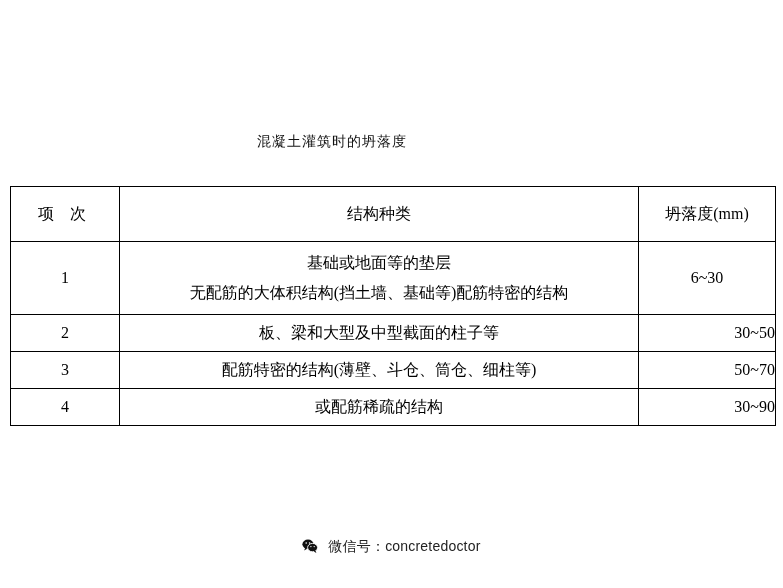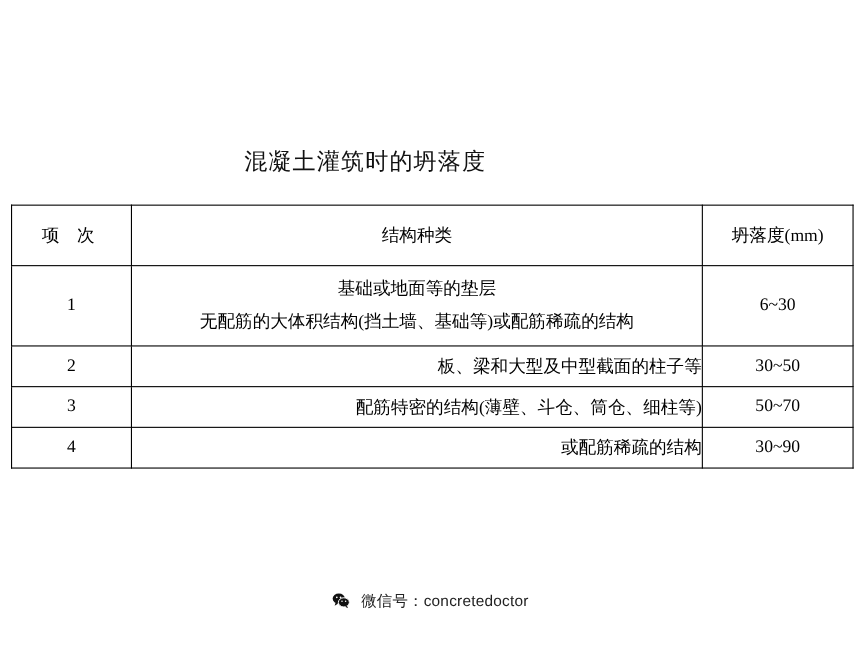--- a/index.html
+++ b/index.html
@@ -21,21 +21,21 @@
     width: 783px;
     height: 588px;
   }
 
   .doc-title {
     position: absolute;
     top: 133px;
     left: 0;
     width: 664px;
     text-align: center;
-    font-size: 21px;
+    font-size: 14px;
     letter-spacing: 1px;
     color: #111111;
   }
 
   .table-wrap {
     position: absolute;
     top: 186px;
     left: 10px;
     width: 762px;
   }
@@ -68,27 +68,27 @@
   tbody td {
     height: 36px;
   }
 
   td.c-item {
     text-align: center;
     font-size: 16px;
   }
 
   td.c-type {
-    text-align: right;
+    text-align: center;
     padding-left: 28px;
     font-size: 16px;
   }
 
   td.c-slump {
-    text-align: center;
+    text-align: right;
     font-size: 16px;
   }
 
   
   td.c-type-double {
     text-align: center;
     padding-left: 28px;
     font-size: 16px;
     line-height: 1.85;
     height: 72px;
@@ -147,21 +147,21 @@
           <th class="col-item">项  次</th>
           <th class="col-type">结构种类</th>
           <th class="col-slump">坍落度(mm)</th>
         </tr>
       </thead>
       <tbody>
         <tr>
           <td class="c-item-double">1</td>
           <td class="c-type-double">
             <div>基础或地面等的垫层</div>
-            <div>无配筋的大体积结构(挡土墙、基础等)或配筋稀疏的结构</div>
+            <div>无配筋的大体积结构(挡土墙、基础等)配筋特密的结构</div>
           </td>
           <td class="c-slump-double">6~30</td>
         </tr>
         <tr>
           <td class="c-item">2</td>
           <td class="c-type">板、梁和大型及中型截面的柱子等</td>
           <td class="c-slump">30~50</td>
         </tr>
         <tr>
           <td class="c-item">3</td>

